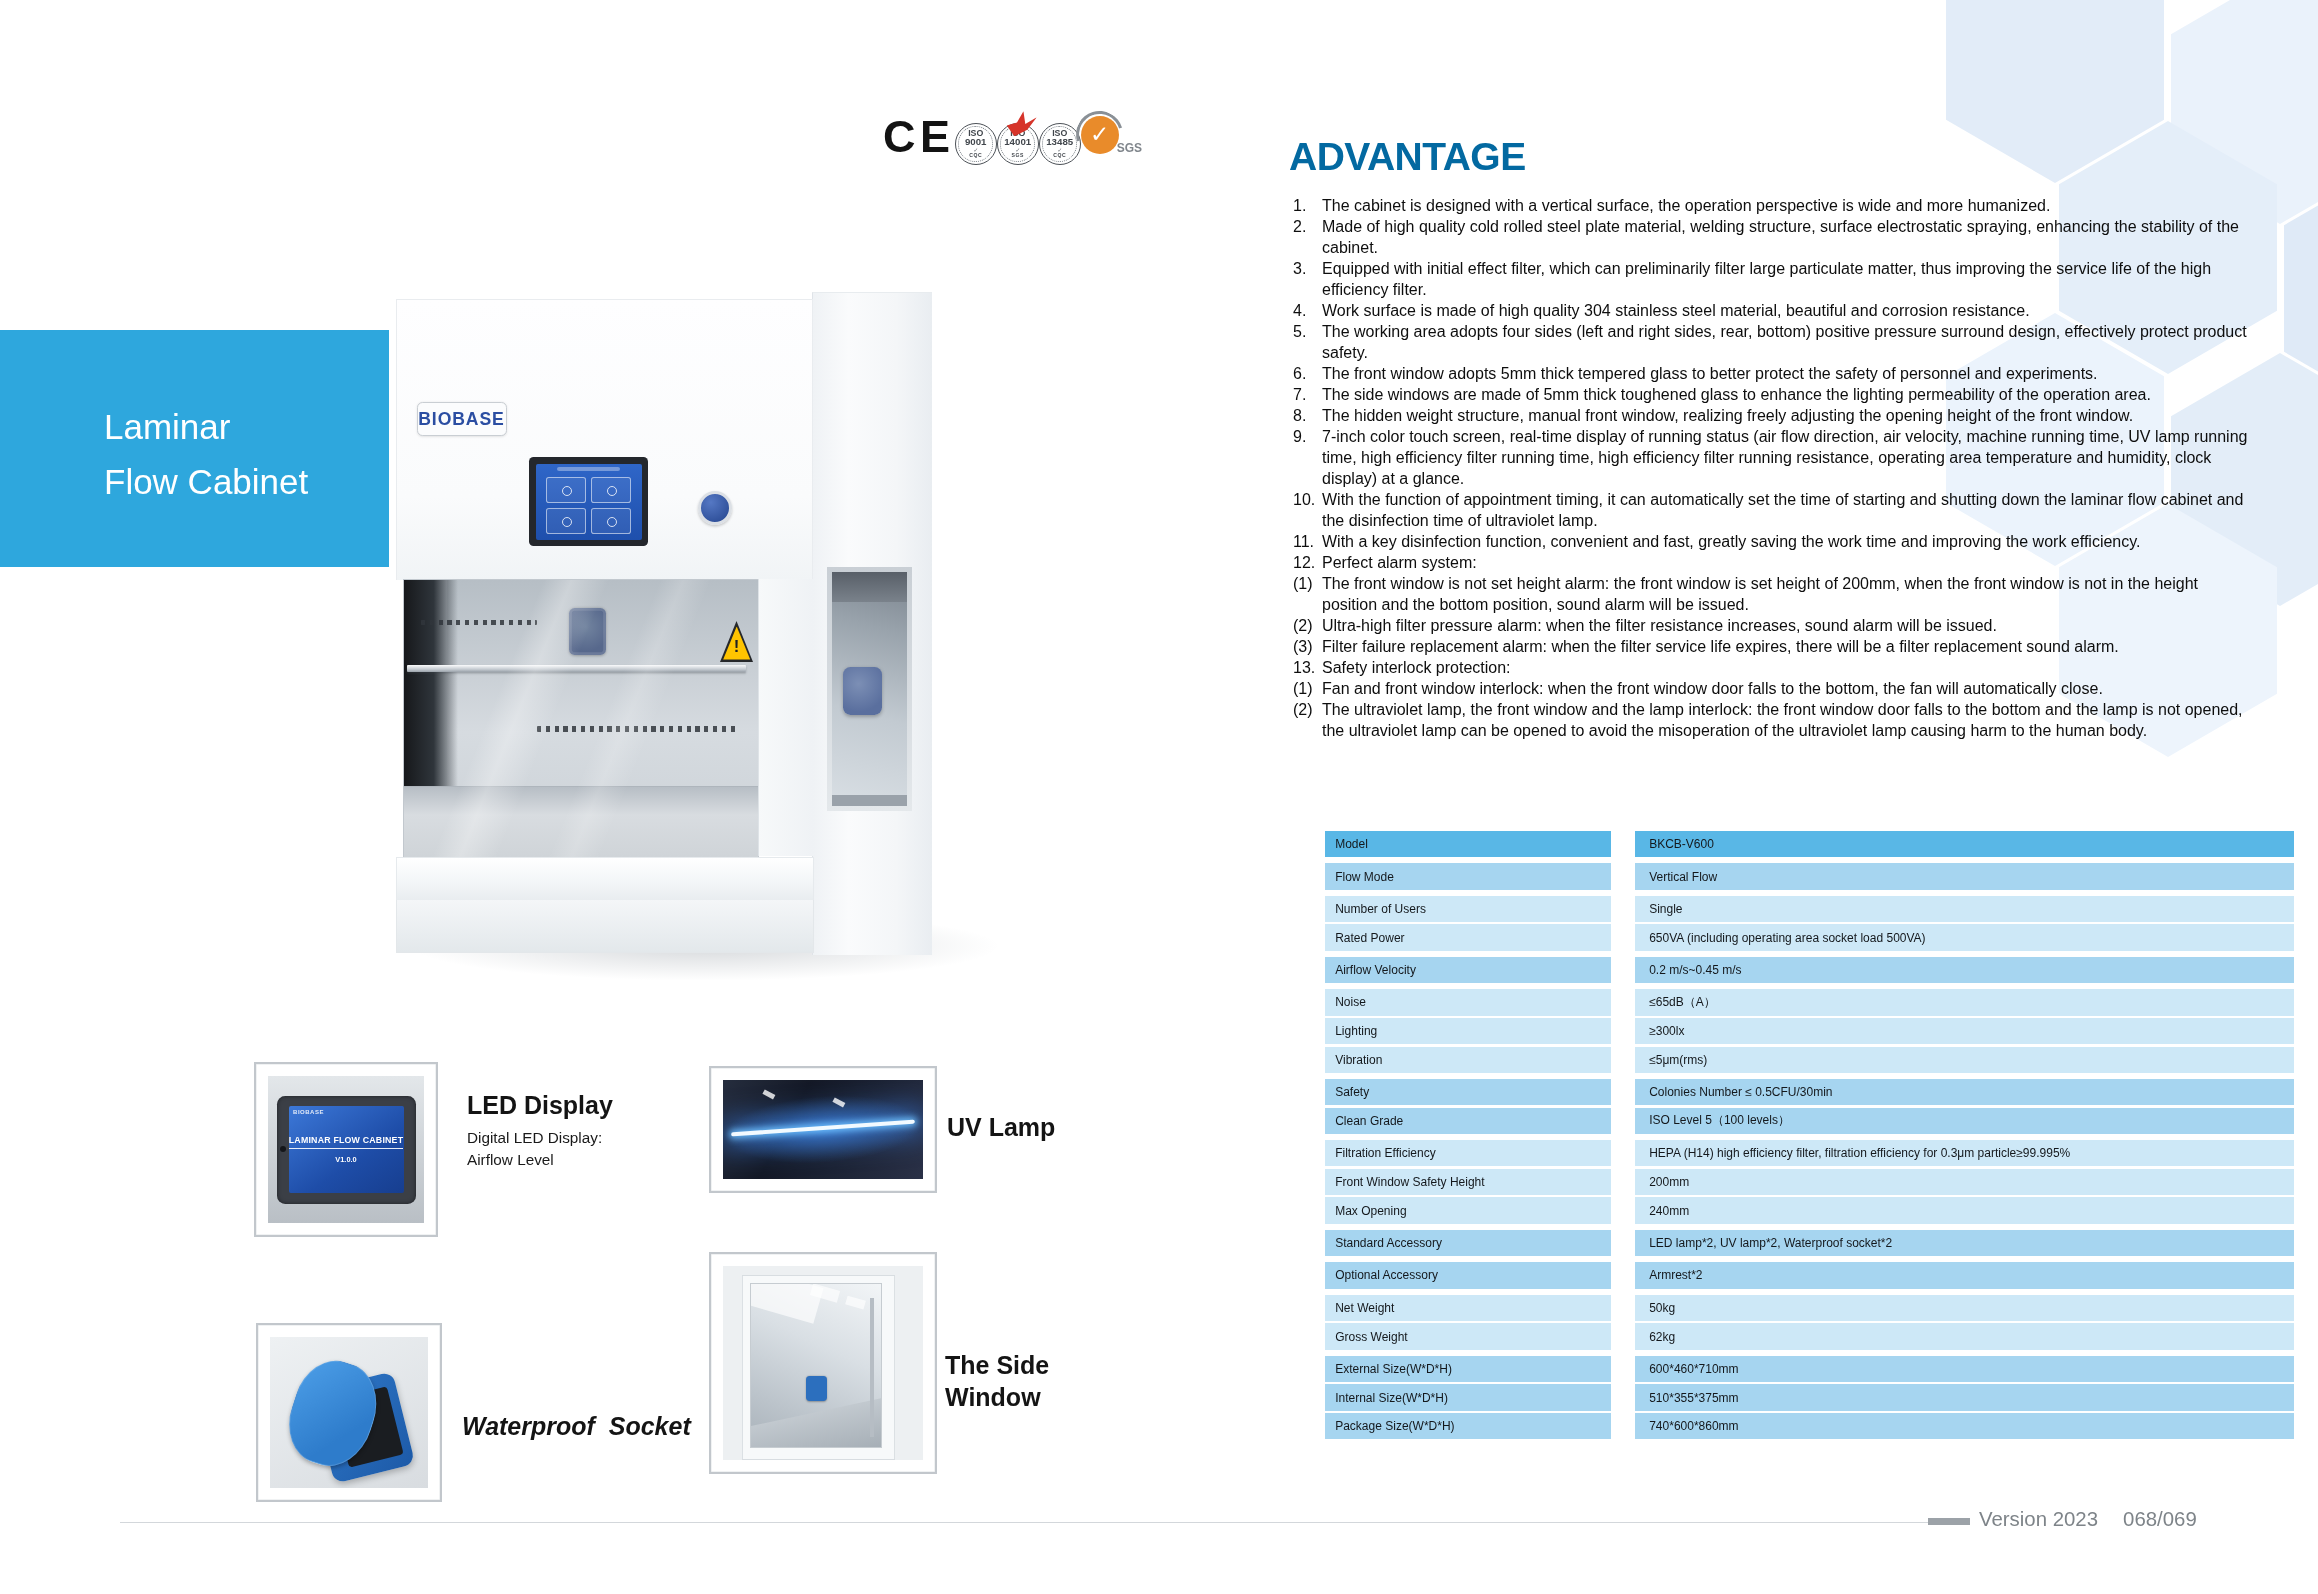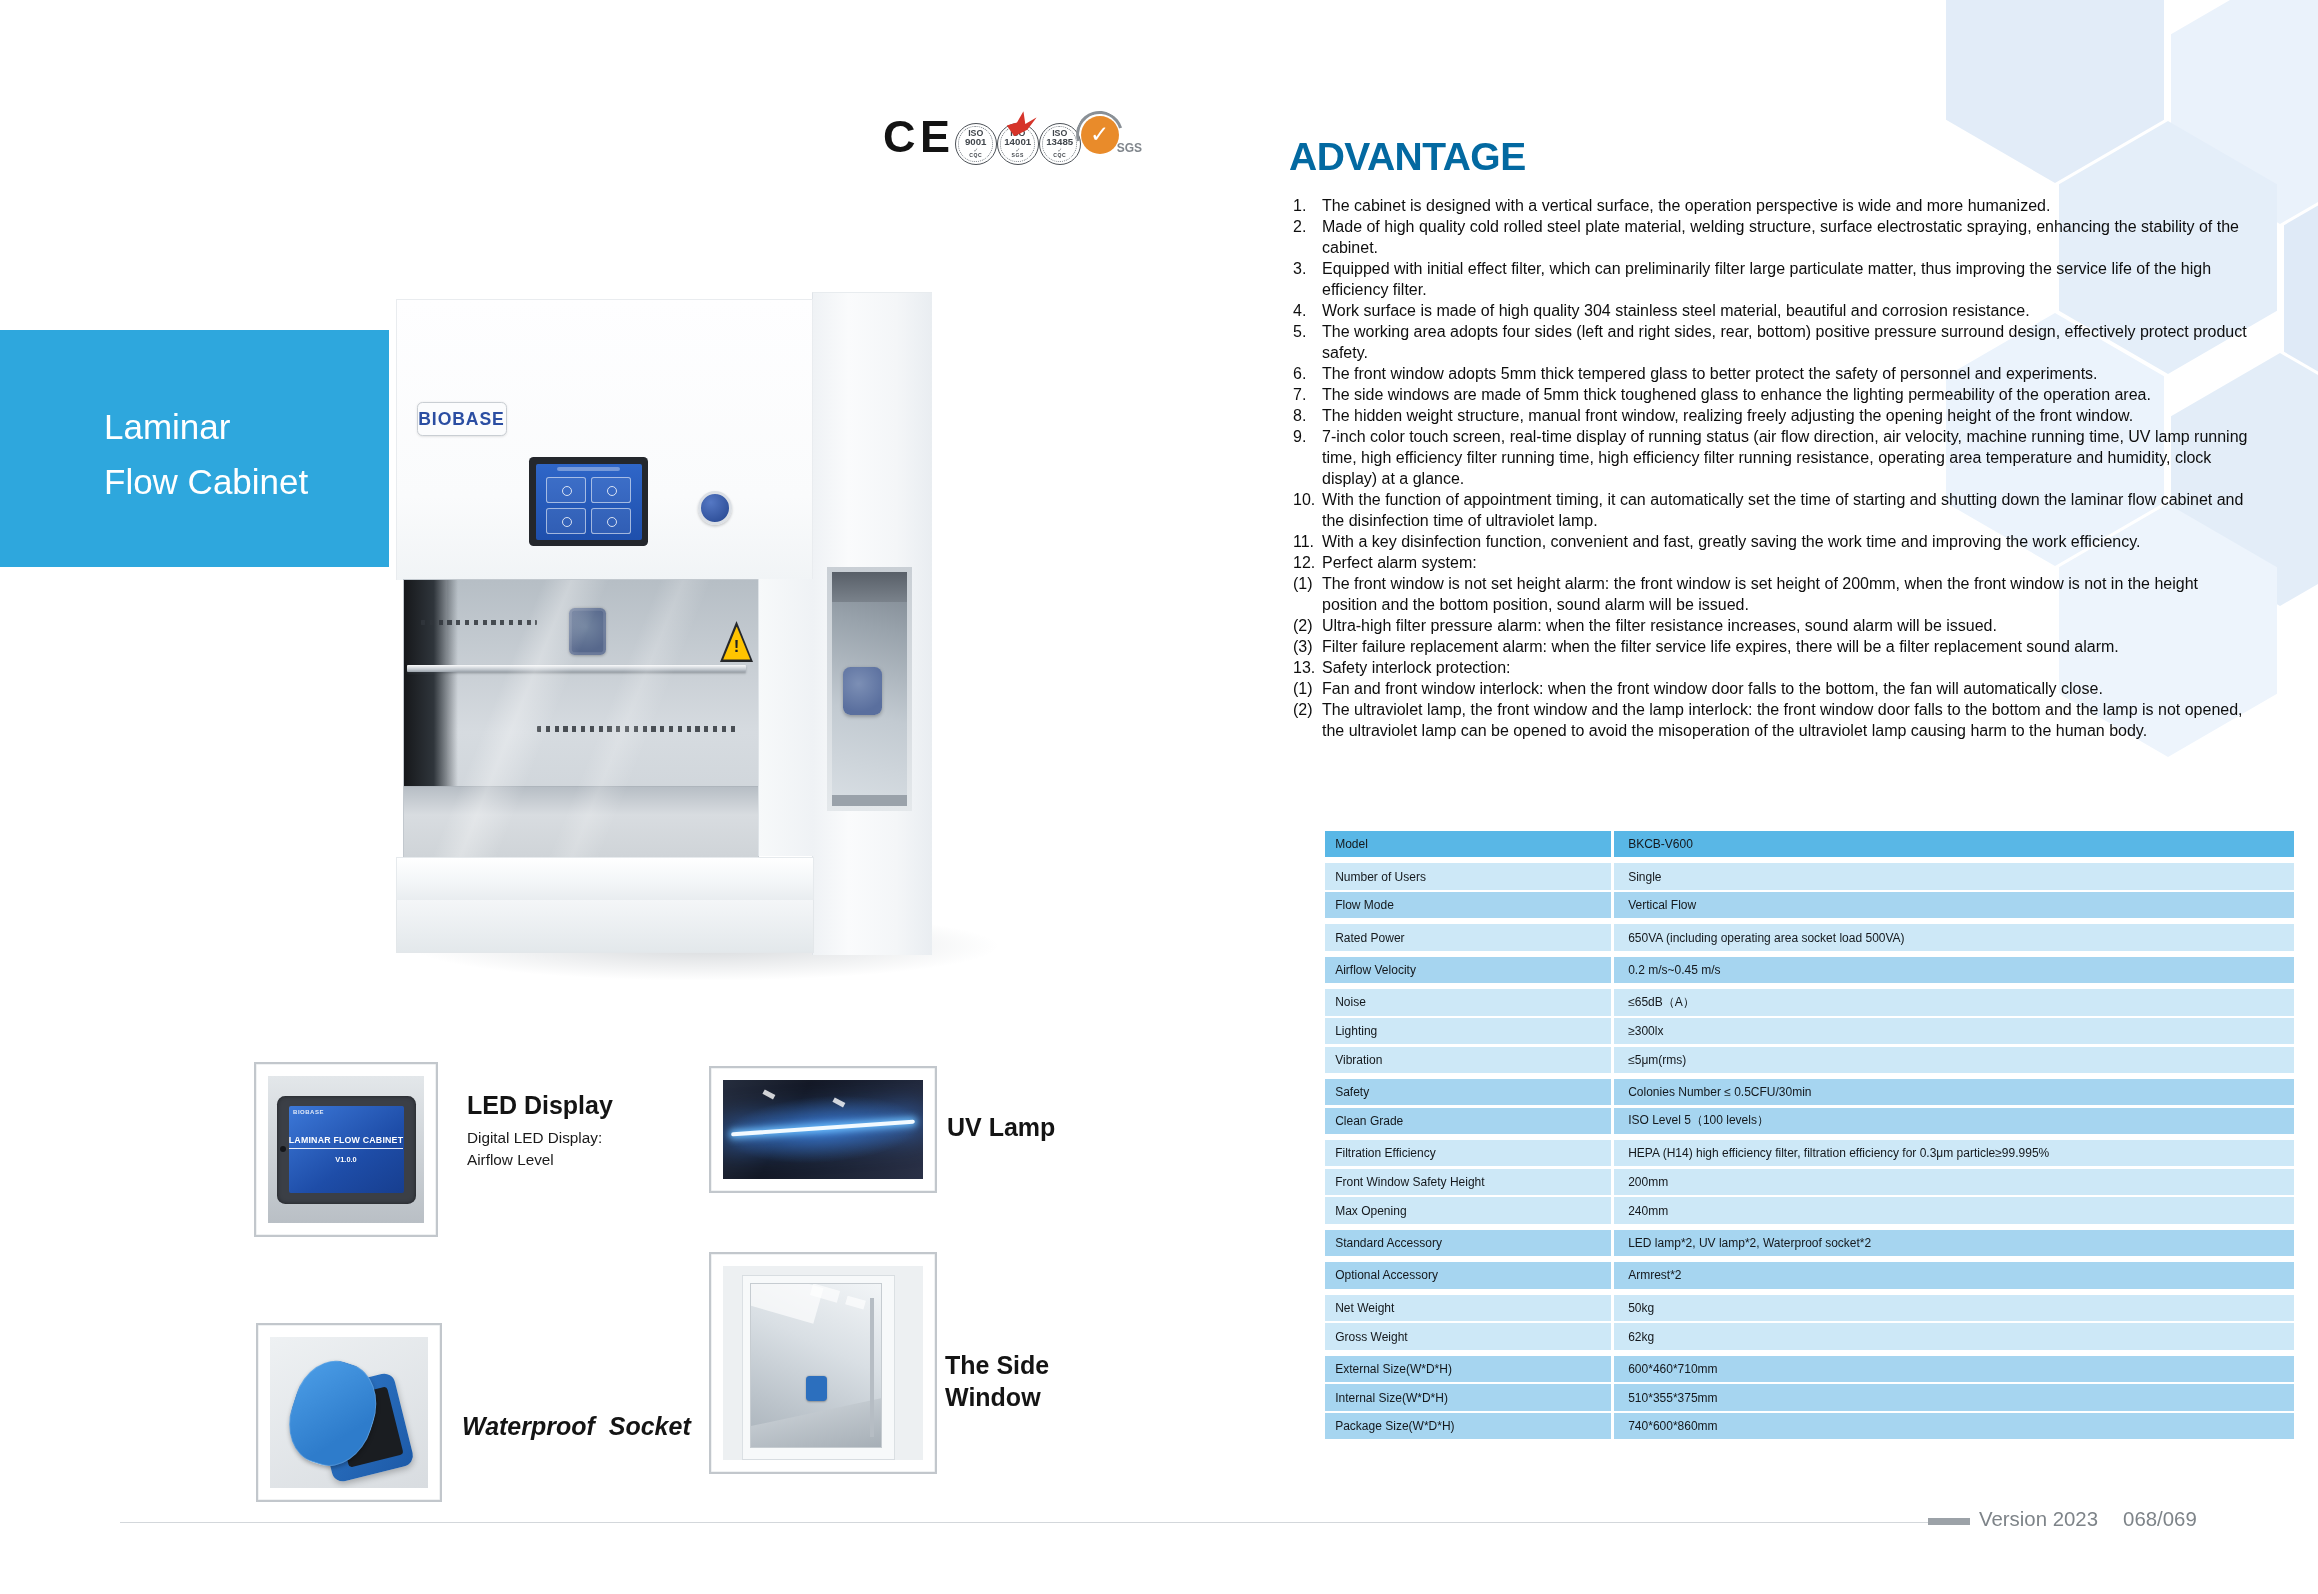--- a/index.html
+++ b/index.html
@@ -115,21 +115,21 @@
   .adv-num{flex:0 0 29px;}
   .adv-text{flex:1;}
 
   
   .spec{position:absolute;left:1325px;top:831px;width:969px;z-index:2;font-size:12px;color:#14181C;}
   .spec-row{display:flex;height:26.4px;margin-bottom:2.3px;}
   .spec-row.gend{margin-bottom:6px;}
   .spec-row:last-child{margin-bottom:0;}
   .cell{display:flex;align-items:center;}
   .cell-label{width:276px;padding-left:10.2px;}
-  .cell-value{flex:1;margin-left:3px;padding-left:14px;}
+  .cell-value{flex:1;margin-left:24px;padding-left:14px;}
   .tone-dark .cell{background:#59B7E6;}
   .tone-medium .cell{background:#A6D5F0;}
   .tone-light .cell{background:#CDE8F7;}
 
   
   .fbox{position:absolute;background:#fff;border:2.8px solid #C2C7CC;box-shadow:inset 0 0 0 0.5px #E2E5E8;z-index:1;}
   .fbox-inner{position:absolute;inset:12px;overflow:hidden;}
   .box-led{left:254px;top:1062px;width:180px;height:171px;}
   .led-panel{width:100%;height:100%;background:linear-gradient(180deg,#E3E7EA 0%,#B9BFC5 100%);
       display:flex;align-items:center;justify-content:center;}
@@ -365,27 +365,27 @@
         <div class="adv-num">(2)</div>
         <div class="adv-text">The ultraviolet lamp, the front window and the lamp interlock: the front window door falls to the bottom and the lamp is not opened, the ultraviolet lamp can be opened to avoid the misoperation of the ultraviolet lamp causing harm to the human body.</div>
       </div>
     </div>
 
   <div class="spec" id="spec-table">
       <div class="spec-row tone-dark gend">
         <div class="cell cell-label">Model</div>
         <div class="cell cell-value">BKCB-V600</div>
       </div>
+      <div class="spec-row tone-medium gend">
+        <div class="cell cell-label">Flow Mode</div>
+        <div class="cell cell-value">Vertical Flow</div>
+      </div>
       <div class="spec-row tone-light">
         <div class="cell cell-label">Number of Users</div>
         <div class="cell cell-value">Single</div>
-      </div>
-      <div class="spec-row tone-medium gend">
-        <div class="cell cell-label">Flow Mode</div>
-        <div class="cell cell-value">Vertical Flow</div>
       </div>
       <div class="spec-row tone-light gend">
         <div class="cell cell-label">Rated Power</div>
         <div class="cell cell-value">650VA (including operating area socket load 500VA)</div>
       </div>
       <div class="spec-row tone-medium gend">
         <div class="cell cell-label">Airflow Velocity</div>
         <div class="cell cell-value">0.2 m/s~0.45 m/s</div>
       </div>
       <div class="spec-row tone-light">

